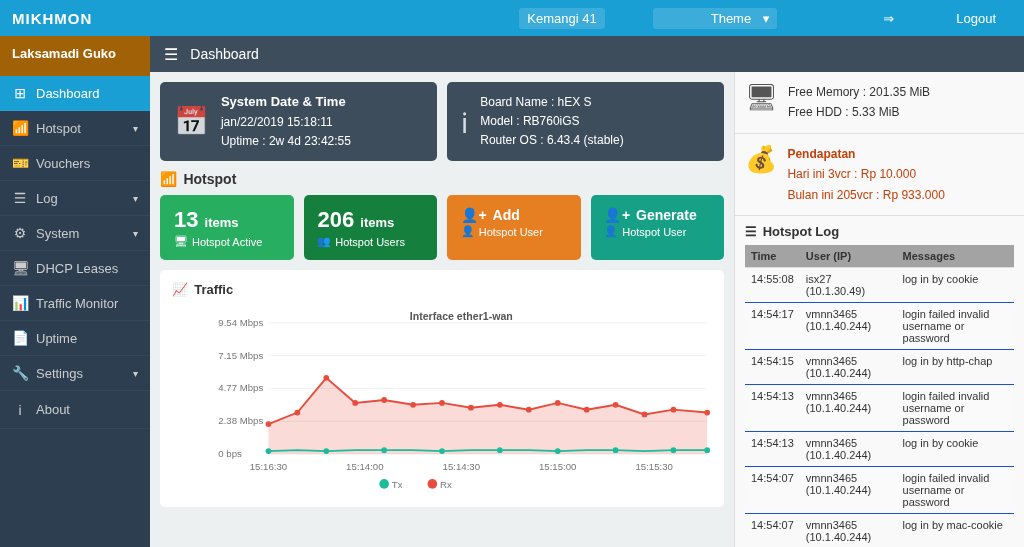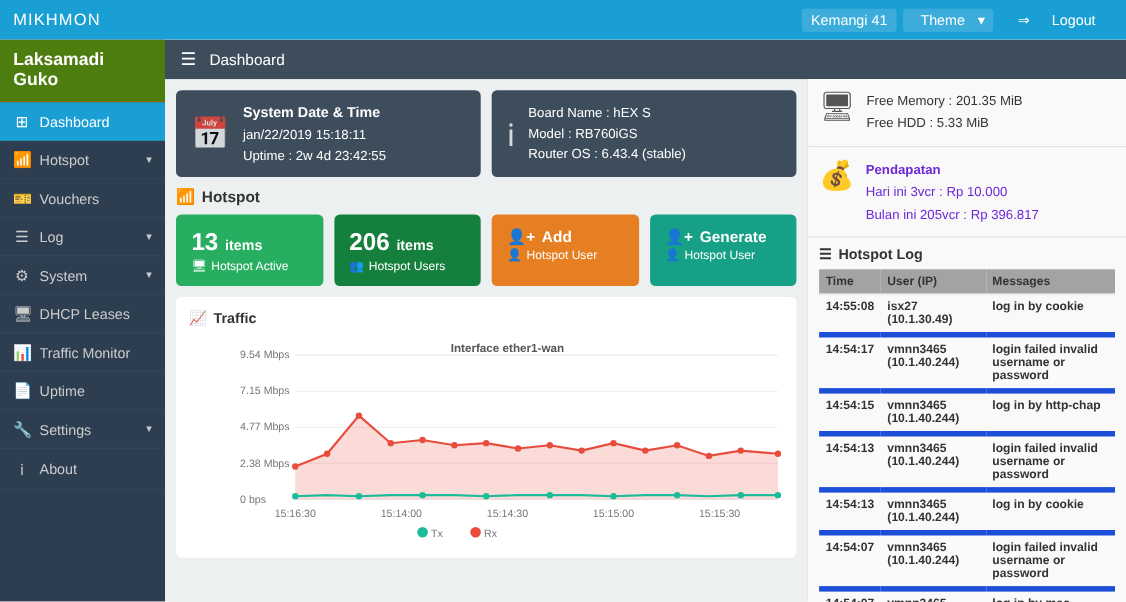--- a/index.html
+++ b/index.html
@@ -1,31 +1,31 @@
 <!DOCTYPE html>
 <html><head>
   <meta charset="utf-8">
   <style>
     * { box-sizing: border-box; margin: 0; padding: 0; }
     body { font-family: 'Segoe UI', Arial, sans-serif; font-size: 13px; background: #f0f0f0; display: flex; flex-direction: column; height: 547px; overflow: hidden; }
 
     
     .topbar { background: #1a9fd4; color: white; height: 36px; display: flex; align-items: center; justify-content: space-between; padding: 0 12px; flex-shrink: 0; }
-    .topbar-left { font-weight: normal; font-size: 15px; letter-spacing: 1px; }
+    .topbar-left { font-weight: bold; font-size: 15px; letter-spacing: 1px; }
     .topbar-right { display: flex; align-items: center; gap: 6px; font-size: 13px; }
-    .topbar-right span, .topbar-right a { color: white; cursor: pointer; padding: 4px 8px; }
+    .topbar-right span, .topbar-right a { color: white; cursor: pointer; padding: 4px 8px; margin-left: 42px; }
     .topbar-right .dropdown { background: rgba(255,255,255,0.15); border-radius: 3px; padding: 3px 8px; cursor: pointer; }
     .topbar-right .logout-btn { display: flex; align-items: center; gap: 4px; }
 
     
     .main-layout { display: flex; flex: 1; overflow: hidden; }
 
     
     .sidebar { width: 150px; background: #2c3e50; color: #ccc; flex-shrink: 0; display: flex; flex-direction: column; overflow-y: auto; }
-    .sidebar-user { padding: 10px 12px; background: #4d7c0f; color: white; font-size: 16px; font-weight: bold; border-bottom: 1px solid #a16207; }
+    .sidebar-user { padding: 10px 12px; background: #a16207; color: white; font-size: 13px; font-weight: bold; border-bottom: 5px solid #a16207; }
     .sidebar-item { display: flex; align-items: center; gap: 8px; padding: 9px 12px; cursor: pointer; color: #ccc; font-size: 13px; border-bottom: 1px solid rgba(255,255,255,0.05); }
     .sidebar-item.active { background: #1a9fd4; color: white; }
     .sidebar-item .arrow { margin-left: auto; font-size: 10px; }
     .sidebar-icon { font-size: 14px; width: 16px; text-align: center; }
 
     
     .content-area { flex: 1; display: flex; flex-direction: column; overflow: hidden; }
 
     
     .page-header { background: #3d4d5c; color: white; height: 36px; display: flex; align-items: center; padding: 0 14px; gap: 12px; font-size: 14px; flex-shrink: 0; }
@@ -65,27 +65,27 @@
     .right-panel { width: 290px; background: #f9f9f9; border-left: 1px solid #ddd; overflow-y: auto; flex-shrink: 0; padding: 0; }
     .right-section { padding: 10px; border-bottom: 1px solid #e0e0e0; }
     .right-section .sys-info { display: flex; align-items: flex-start; gap: 10px; }
     .sys-icon { font-size: 26px; color: #555; }
     .sys-text { font-size: 12px; line-height: 1.7; color: #333; }
 
     .hotspot-log { padding: 8px 10px; }
     .hotspot-log-title { font-size: 13px; font-weight: bold; color: #333; margin-bottom: 6px; display: flex; align-items: center; gap: 6px; }
     .log-table { width: 100%; border-collapse: collapse; font-size: 11px; }
     .log-table th { background: #a3a3a3; padding: 5px 6px; text-align: left; font-weight: bold; color: #333; border-bottom: 1px solid #ddd; }
-    .log-table td { padding: 5px 6px; border-bottom: 5px solid #1d4ed8; vertical-align: top; color: #333; font-weight: bold; }
+    .log-table td { padding: 5px 6px; border-bottom: 1px solid #1d4ed8; vertical-align: top; color: #333; }
     .log-table tr:nth-child(even) td { background: #fafafa; }
 
     
     .pendapatan-section { display: flex; align-items: flex-start; gap: 10px; }
     .pendapatan-icon { font-size: 26px; color: #555; }
-    .pendapatan-text { font-size: 12px; line-height: 1.7; color: #6d28d9; }
+    .pendapatan-text { font-size: 12px; line-height: 1.7; color: #c2410c; }
 
     
     .chart-label { font-size: 10px; fill: #777; }
     .chart-title { font-size: 11px; fill: #555; font-weight: bold; }
   </style>
 </head>
 <body>
 
 <div class="topbar">
   <div class="topbar-left">MIKHMON</div>
@@ -304,21 +304,21 @@
             </div>
           </div>
         </div>
 
         <div class="right-section">
           <div class="pendapatan-section">
             <div class="pendapatan-icon">💰</div>
             <div class="pendapatan-text">
               <strong>Pendapatan</strong><br>
               <span>Hari ini 3vcr : Rp 10.000</span><br>
-              <span>Bulan ini 205vcr : Rp 396.817</span>
+              <span>Bulan ini 205vcr : Rp 933.000</span>
             </div>
           </div>
         </div>
 
         <div class="hotspot-log">
           <div class="hotspot-log-title">
             <span>☰</span>
             <span>Hotspot Log</span>
           </div>
           <table class="log-table">

